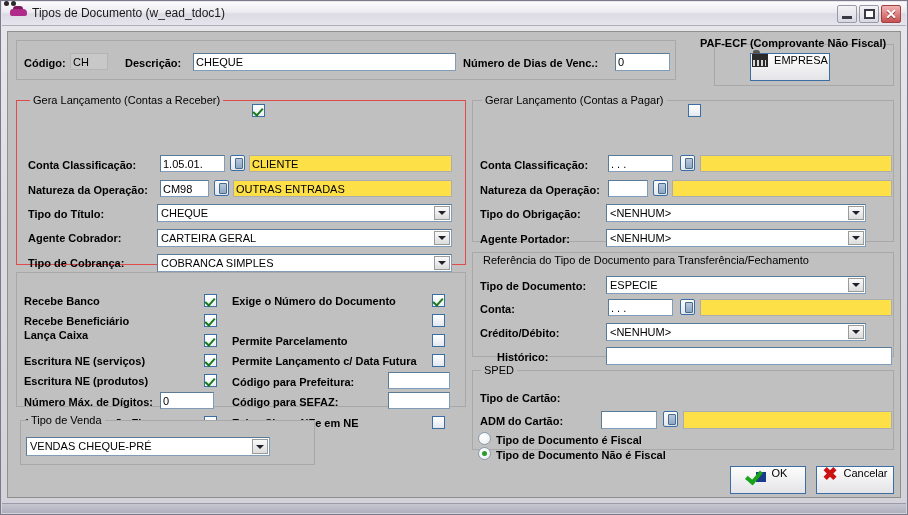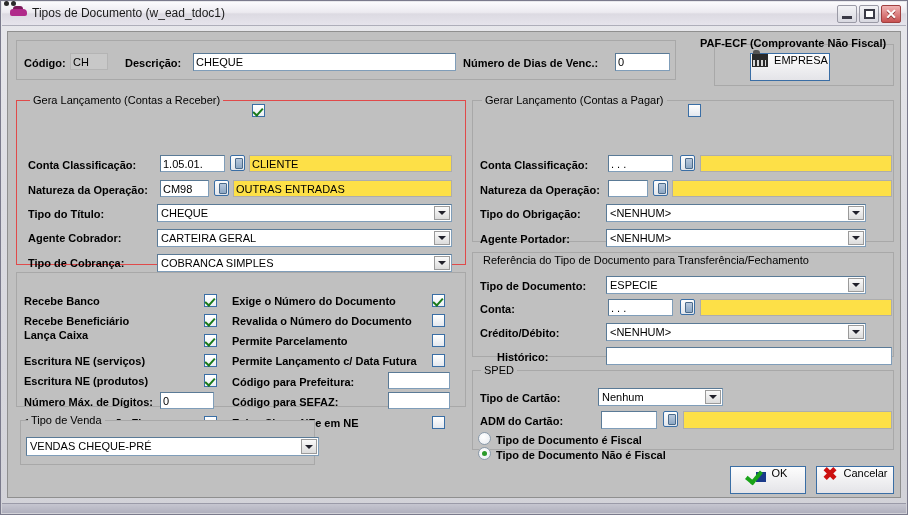--- a/index.html
+++ b/index.html
@@ -460,24 +460,20 @@
       <span class="arrow"></span>
     </div>
 
     <div class="lbl" style="left:472px; top:319px;padding-left:17px;">Histórico:</div>
     <div class="inp" style="left:598px; top:315px; width:286px; height:18px;"></div>
 
     <div class="grp" style="left:464px; top:338px; width:422px; height:80px;"></div>
     <div class="grp-title" style="left:473px; top:332px;">SPED</div>
 
     <div class="lbl" style="left:472px; top:360px;">Tipo de Cartão:</div>
-    <div class="combo" style="left:590px; top:356px; width:125px; height:18px;">
-      <span>Nenhum</span>
-      <span class="arrow"></span>
-    </div>
 
     <div class="lbl" style="left:472px; top:383px;">ADM  do Cartão:</div>
     <div class="inp" style="left:593px; top:379px; width:56px; height:18px;"></div>
     <div class="lookup" style="left:655px; top:379px;"></div>
     <div class="inp flat" style="left:675px; top:379px; width:209px; height:18px;"></div>
 
     <div class="radio" style="left:470px; top:400px;"></div>
     <div class="lbl" style="left:488px; top:402px;">Tipo de Documento é Fiscal</div>
 
     <div class="radio on" style="left:470px; top:415px;"></div>
@@ -502,41 +498,40 @@
 
     <div class="lbl" style="left:16px; top:364px;">Número Máx. de Dígitos:</div>
     <div class="inp" style="left:152px; top:360px; width:54px; height:17px;">0</div>
 
     <div class="lbl" style="left:16px; top:385px;">Conta Classificação Fixa</div>
     <div class="chk plain" style="left:196px; top:384px;"></div>
 
     <div class="lbl" style="left:224px; top:263px;">Exige o Número do Documento</div>
     <div class="chk on" style="left:424px; top:262px;"></div>
 
-    <div class="lbl" style="left:224px; top:283px;">Revalida o Número do Documento</div>
     <div class="chk plain" style="left:424px; top:282px;"></div>
 
     <div class="lbl" style="left:224px; top:303px;">Permite Parcelamento</div>
     <div class="chk plain" style="left:424px; top:302px;"></div>
 
     <div class="lbl" style="left:224px; top:323px;">Permite Lançamento c/ Data Futura</div>
     <div class="chk plain" style="left:424px; top:322px;"></div>
 
     <div class="lbl" style="left:224px; top:344px;">Código para Prefeitura:</div>
     <div class="inp" style="left:380px; top:340px; width:62px; height:17px;"></div>
 
     <div class="lbl" style="left:224px; top:364px;">Código para SEFAZ:</div>
     <div class="inp" style="left:380px; top:360px; width:62px; height:17px;"></div>
 
     <div class="lbl" style="left:224px; top:385px;">Exige Chave NFe em NE</div>
     <div class="chk plain" style="left:424px; top:384px;"></div>
 
     <div class="grp" style="left:12px; top:388px; width:295px; height:45px;"></div>
     <div class="grp-title" style="left:20px; top:382px;">Tipo de Venda</div>
-    <div class="combo" style="left:18px; top:405px; width:293px; height:19px;">
+    <div class="combo" style="left:18px; top:405px; width:244px; height:19px;">
       <span>VENDAS CHEQUE-PRÉ</span>
       <span class="arrow"></span>
     </div>
 
     <div class="btn" style="left:722px; top:434px; width:76px; height:28px;">
       <span class="okmark">
           <span class="sq"></span>
           <span class="tick"></span>
         </span>
       <span class="u">OK</span>

